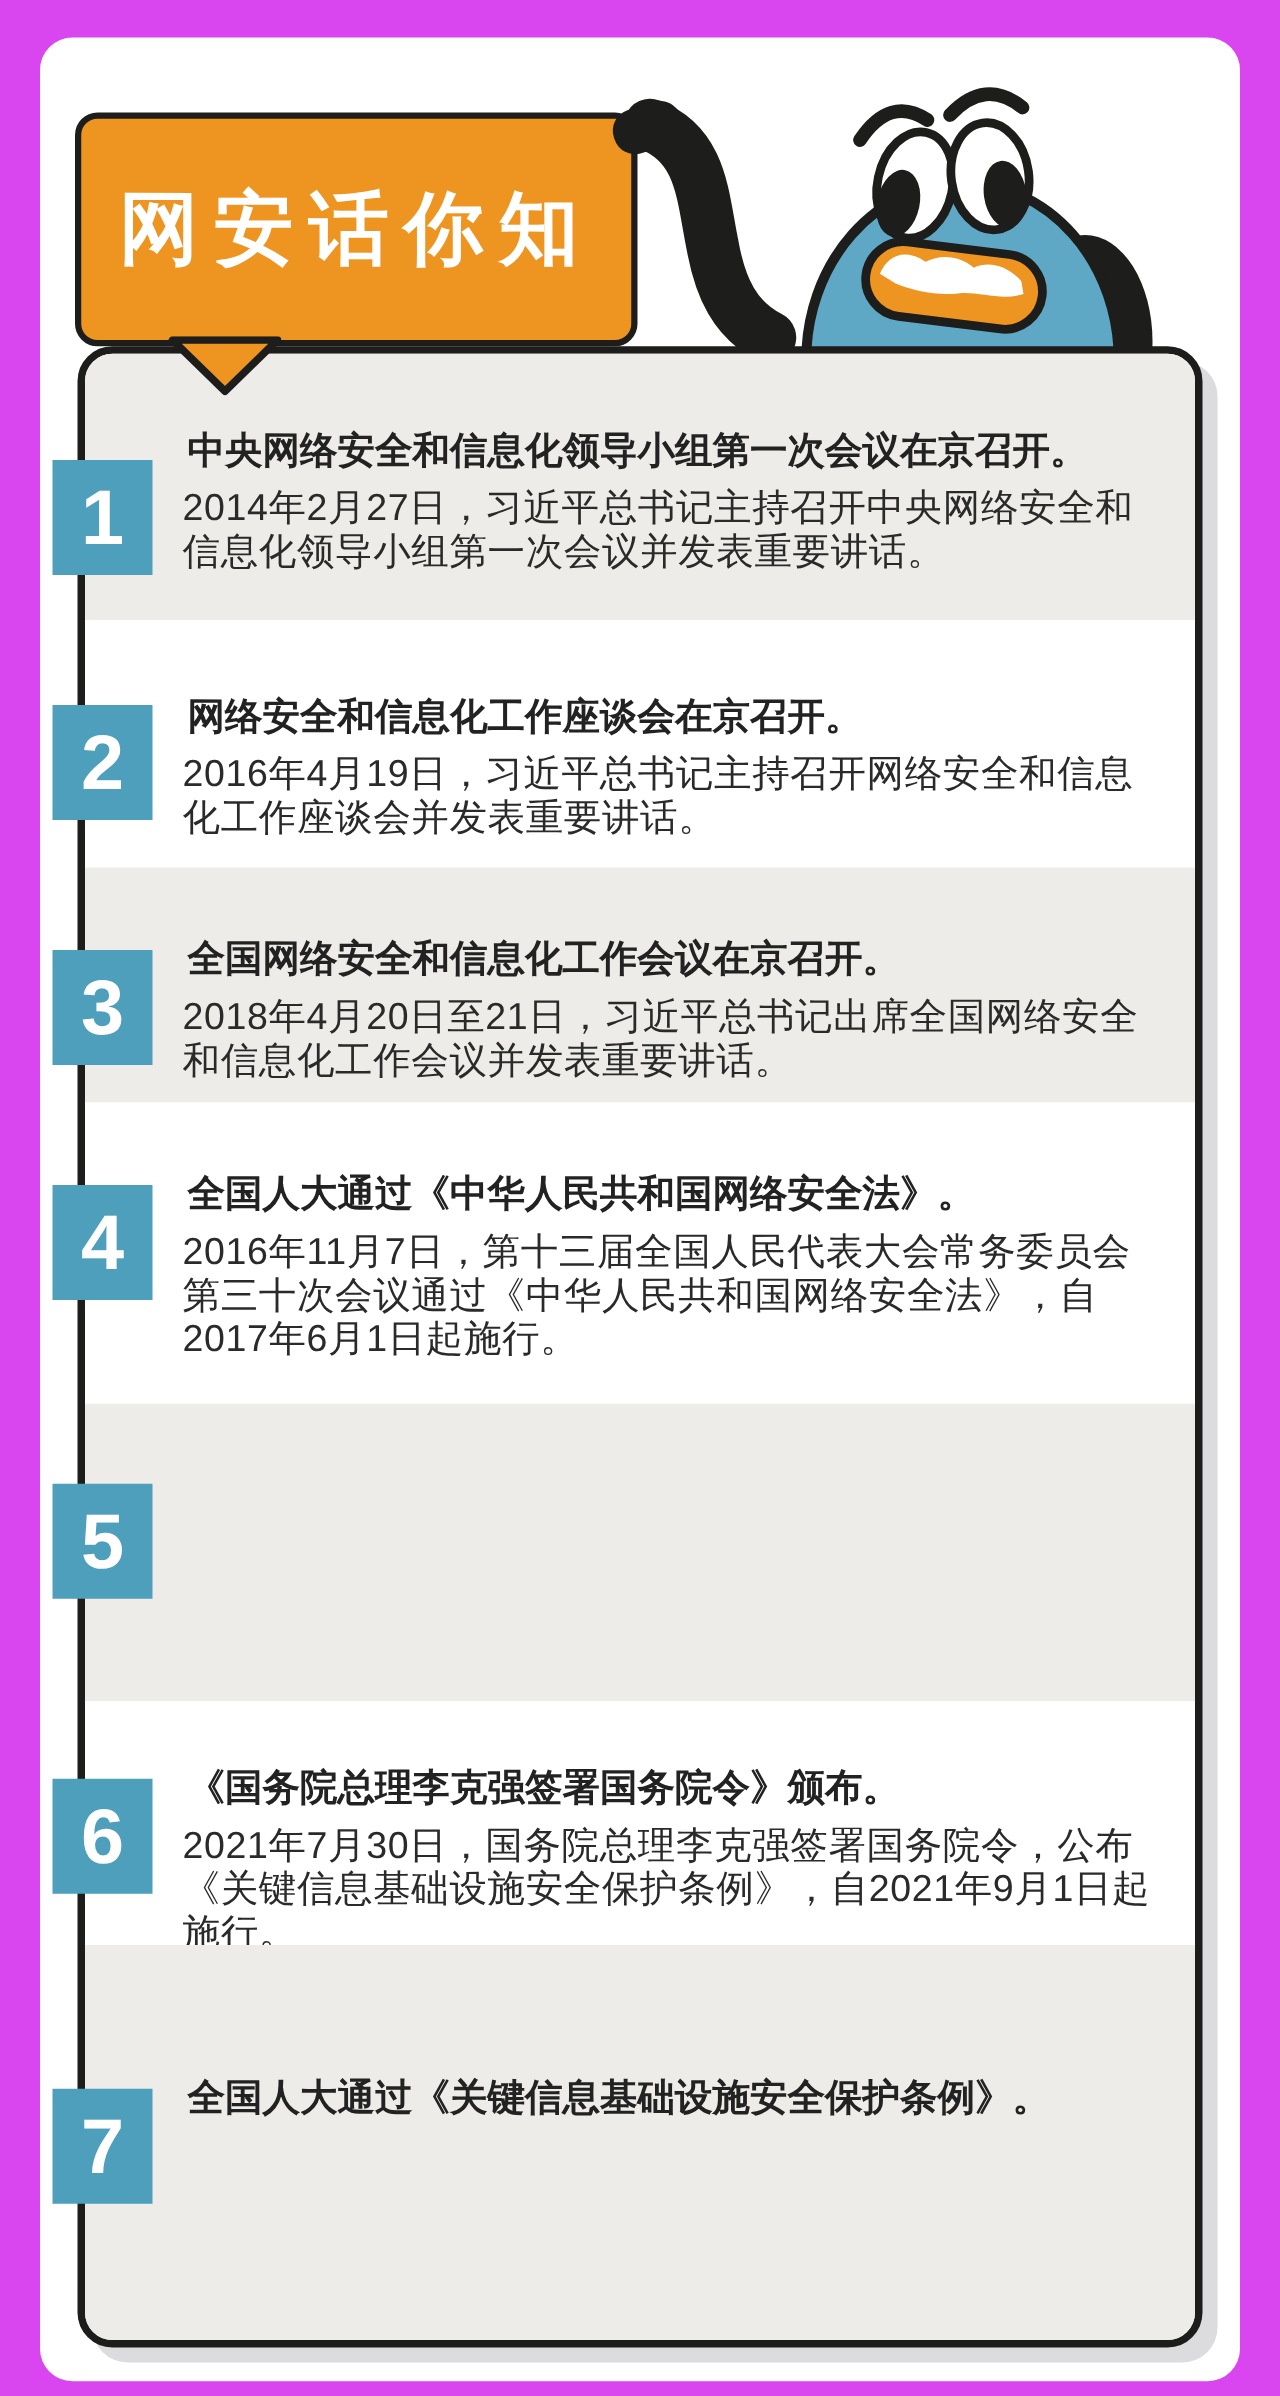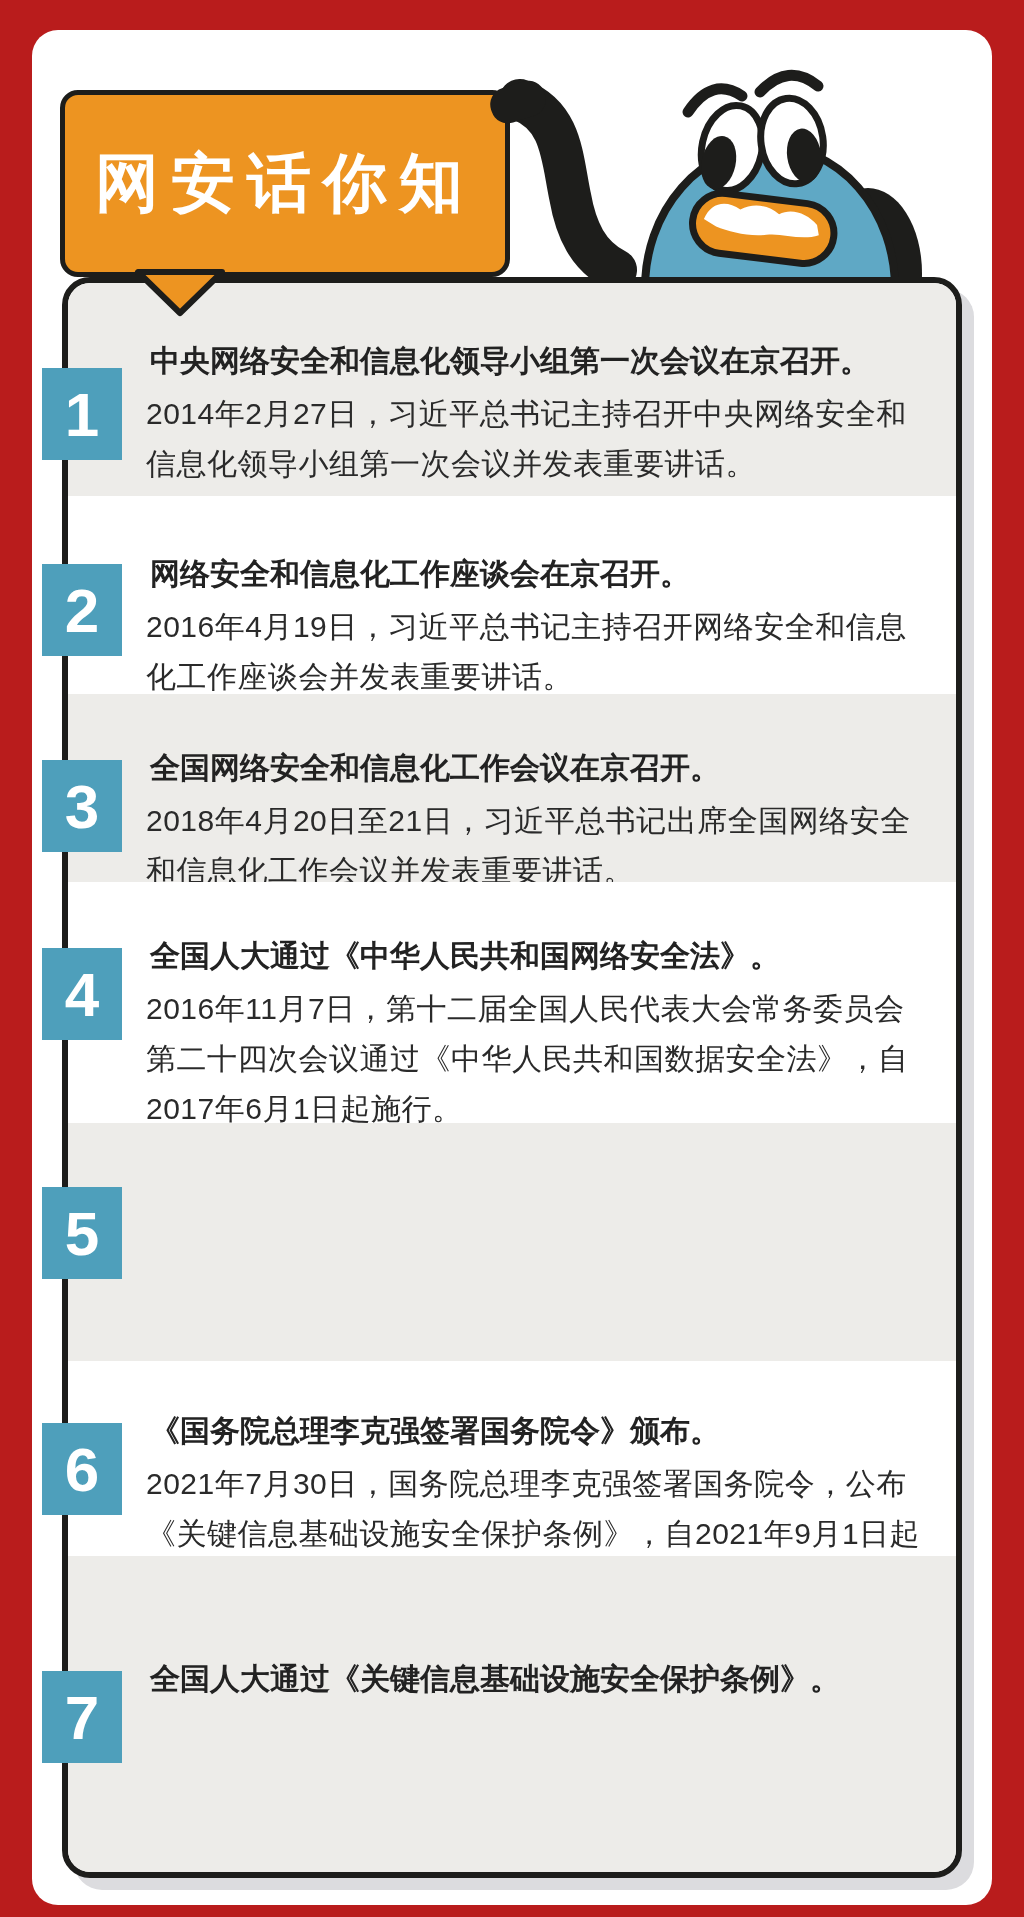--- a/index.html
+++ b/index.html
@@ -1,19 +1,19 @@
 <!DOCTYPE html>
 <html><head>
 <meta charset="utf-8">
 <style>
   html,body{margin:0;padding:0;}
   .poster{
     position:relative;
     width:1024px;height:1917px;
-    background:#b91c1c;
+    background:#d946ef;
     font-family:"Liberation Sans","DejaVu Sans",sans-serif;
     overflow:hidden;
   }
   .panel{
     position:absolute;left:32px;top:30px;right:32px;bottom:12px;
     background:#ffffff;border-radius:26px;
   }
   
   .banner{
     position:absolute;left:60px;top:90px;width:450px;height:187px;
@@ -46,21 +46,21 @@
   .item:nth-child(2){height:198px;padding-top:50px;}
   .item:nth-child(3){height:188px;padding-top:46px;}
   .item:nth-child(4){height:241px;padding-top:46px;}
   .item:nth-child(5){height:238px;padding-top:46px;}
   .item:nth-child(6){height:195px;padding-top:42px;}
   .item:nth-child(7){height:316px;padding-top:95px;border-radius:0 0 22px 22px;}
   .item h2{
     margin:4px;font-size:30px;line-height:48px;font-weight:700;color:#222222;
   }
   .item p{
-    margin:0;font-size:30px;line-height:50px;font-weight:500;color:#2a2a2a;
+    margin:0;font-size:30px;line-height:35px;font-weight:500;color:#2a2a2a;
     letter-spacing:0.5px;
   }
   .badge{
     position:absolute;left:-26px;width:80px;height:92px;
     background:#4E9FBB;color:#ffffff;
     display:flex;align-items:center;justify-content:center;
     font-size:62px;font-weight:800;
     font-family:"Liberation Sans","DejaVu Sans",sans-serif;
   }
   .item:nth-child(1) .badge{top:85px;}
@@ -140,21 +140,21 @@
     </div>
     <h2>全国网络安全和信息化工作会议在京召开。</h2>
     <p>2018年4月20日至21日，习近平总书记出席全国网络安全和信息化工作会议并发表重要讲话。</p>
   </section>
 
   <section class="item">
     <div class="badge">
       <span>4</span>
     </div>
     <h2>全国人大通过《中华人民共和国网络安全法》。</h2>
-    <p>2016年11月7日，第十二届全国人民代表大会常务委员会第二十四次会议通过《中华人民共和国数据安全法》，自2017年6月1日起施行。</p>
+    <p>2016年11月7日，第十三届全国人民代表大会常务委员会第三十次会议通过《中华人民共和国网络安全法》，自2017年6月1日起施行。</p>
   </section>
 
   <section class="item gray">
     <div class="badge">
       <span>5</span>
     </div>
   </section>
 
   <section class="item">
     <div class="badge">

